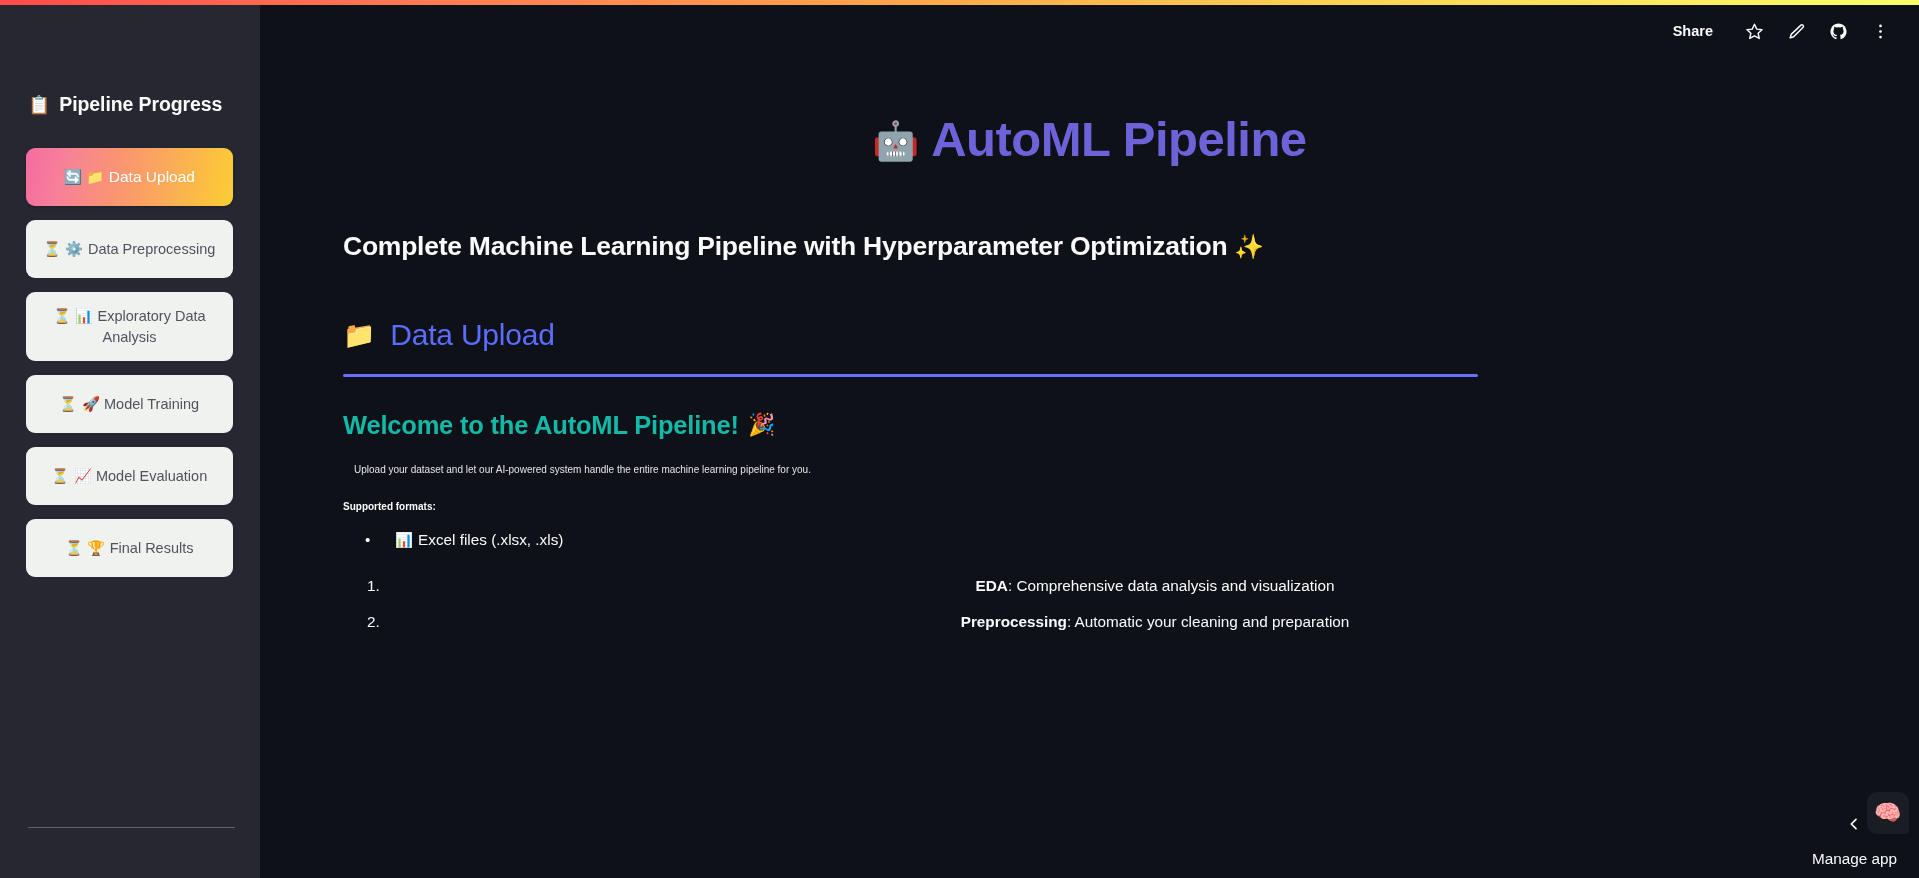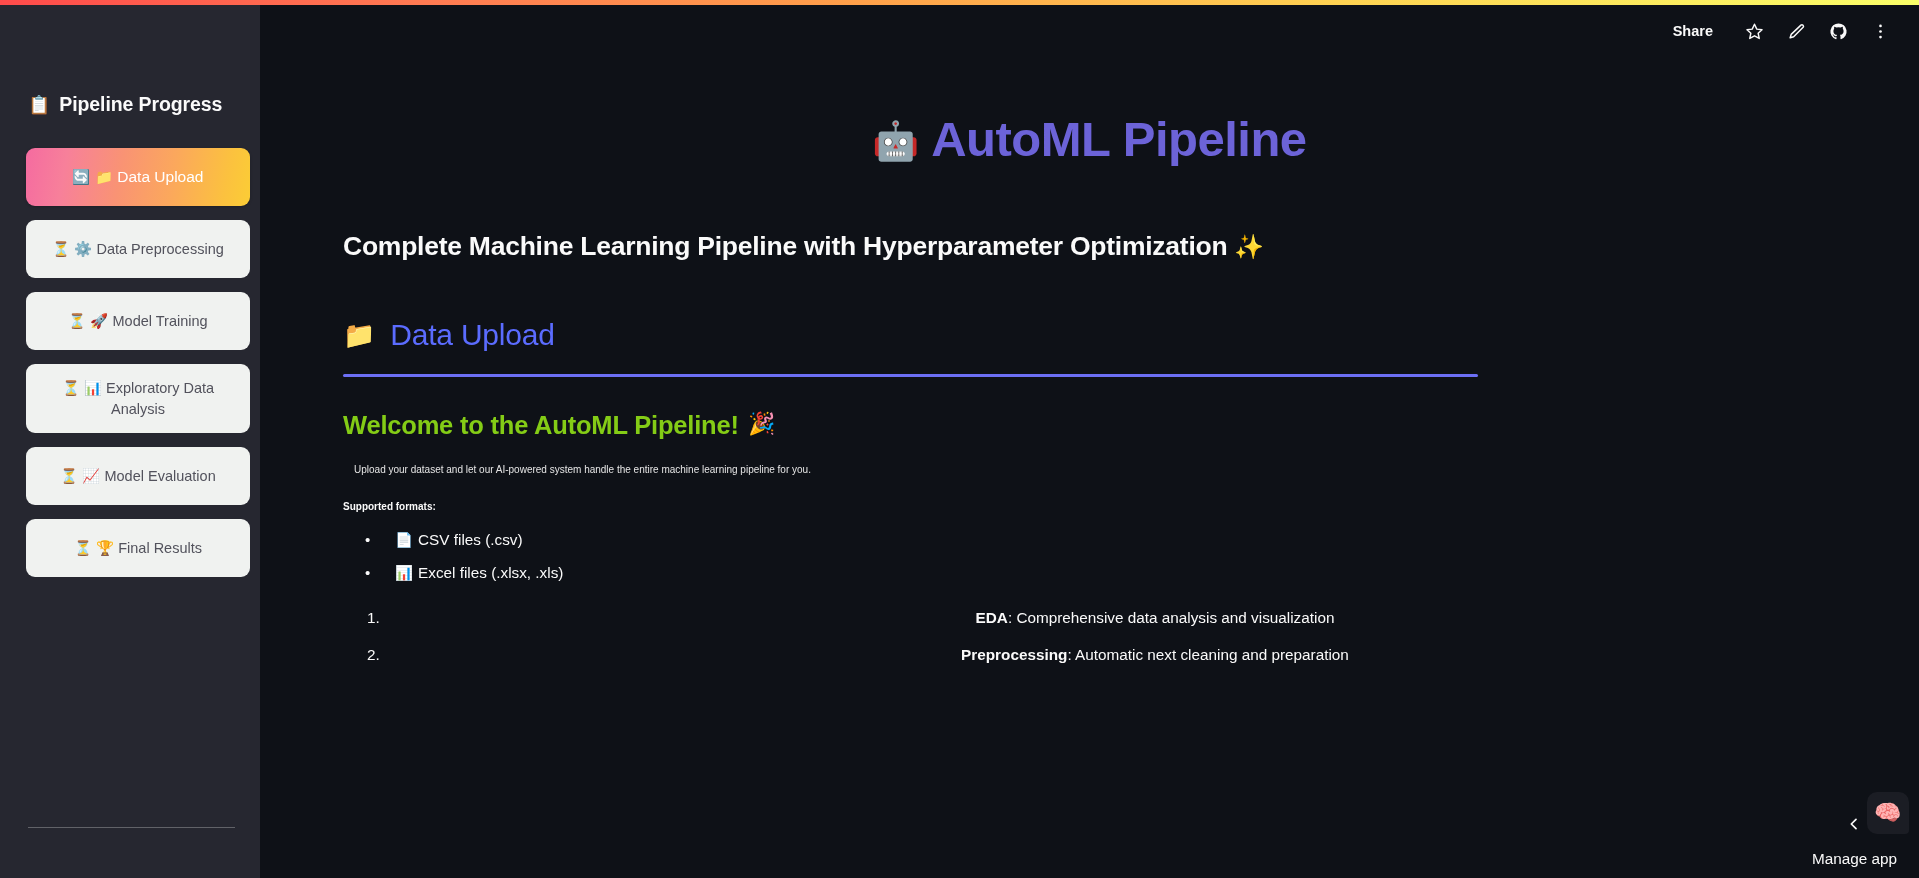--- a/index.html
+++ b/index.html
@@ -60,21 +60,21 @@
     position: absolute;
     top: 143px;
     left: 26px;
     width: 209px;
     display: flex;
     flex-direction: column;
     gap: 14px;
   }
 
   .nav-item {
-    width: 224px;
+    width: 207px;
     min-height: 58px;
     border-radius: 9px;
     background: #f0f2f0;
     color: #52525c;
     font-size: 14.5px;
     font-weight: 400;
     display: flex;
     align-items: center;
     justify-content: center;
     text-align: center;
@@ -204,26 +204,26 @@
     width: 1135px;
     height: 3px;
     background: #6c6ff5;
     border: none;
     border-radius: 2px;
   }
 
   .welcome-heading {
     margin-top: 34px;
     margin-left: 83px;
-    color: #84cc16;
+    color: #14b8a6;
     font-size: 25.5px;
     font-weight: 700;
     letter-spacing: -0.2px;
     display: flex;
-    align-items: flex-start;
+    align-items: center;
     gap: 10px;
   }
   .welcome-heading .emoji { font-size: 22px; }
 
   .body-text {
     margin-top: 22px;
     margin-left: 94px;
     color: #e5e5e5;
     font-size: 10px;
     line-height: 1.6;
@@ -348,30 +348,30 @@
         <span class="label-inner">
           <span class="emoji">⏳</span>
           <span class="emoji">⚙️</span>
           <span>Data Preprocessing</span>
         </span>
       </div>
 
       <div class="nav-item">
         <span class="label-inner">
           <span class="emoji">⏳</span>
+          <span class="emoji">📊</span>
+          <span>Exploratory Data Analysis</span>
+        </span>
+      </div>
+
+      <div class="nav-item">
+        <span class="label-inner">
+          <span class="emoji">⏳</span>
           <span class="emoji">🚀</span>
           <span>Model Training</span>
-        </span>
-      </div>
-
-      <div class="nav-item">
-        <span class="label-inner">
-          <span class="emoji">⏳</span>
-          <span class="emoji">📊</span>
-          <span>Exploratory Data Analysis</span>
         </span>
       </div>
 
       <div class="nav-item">
         <span class="label-inner">
           <span class="emoji">⏳</span>
           <span class="emoji">📈</span>
           <span>Model Evaluation</span>
         </span>
       </div>
@@ -443,34 +443,31 @@
         <span>Welcome to the AutoML Pipeline!</span>
         <span class="emoji">🎉</span>
       </h3>
 
       <p class="body-text">Upload your dataset and let our AI-powered system handle the entire machine learning pipeline for you.</p>
 
       <p class="label-strong">Supported formats:</p>
 
       <ul class="bullets">
         <li>
-          <span class="emoji">📄</span><span>CSV files (.csv)</span>
-        </li>
-        <li>
           <span class="emoji">📊</span><span>Excel files (.xlsx, .xls)</span>
         </li>
       </ul>
 
 
       <ol class="numbers">
         <li>
           <b>EDA</b><span>: Comprehensive data analysis and visualization</span>
         </li>
         <li>
-          <b>Preprocessing</b><span>: Automatic next cleaning and preparation</span>
+          <b>Preprocessing</b><span>: Automatic your cleaning and preparation</span>
         </li>
       </ol>
 
     </div>
 
     <div class="avatar-badge">
       <span>🧠</span>
     </div>
 
     <div class="manage-app">

